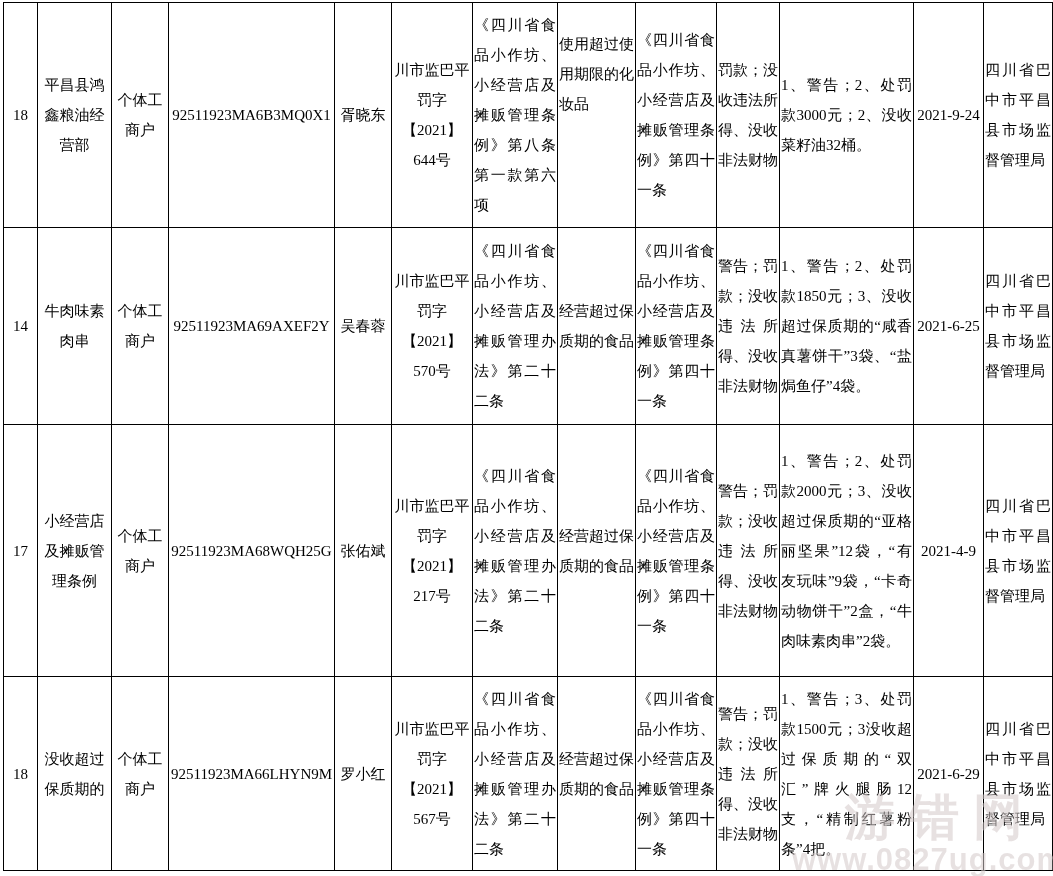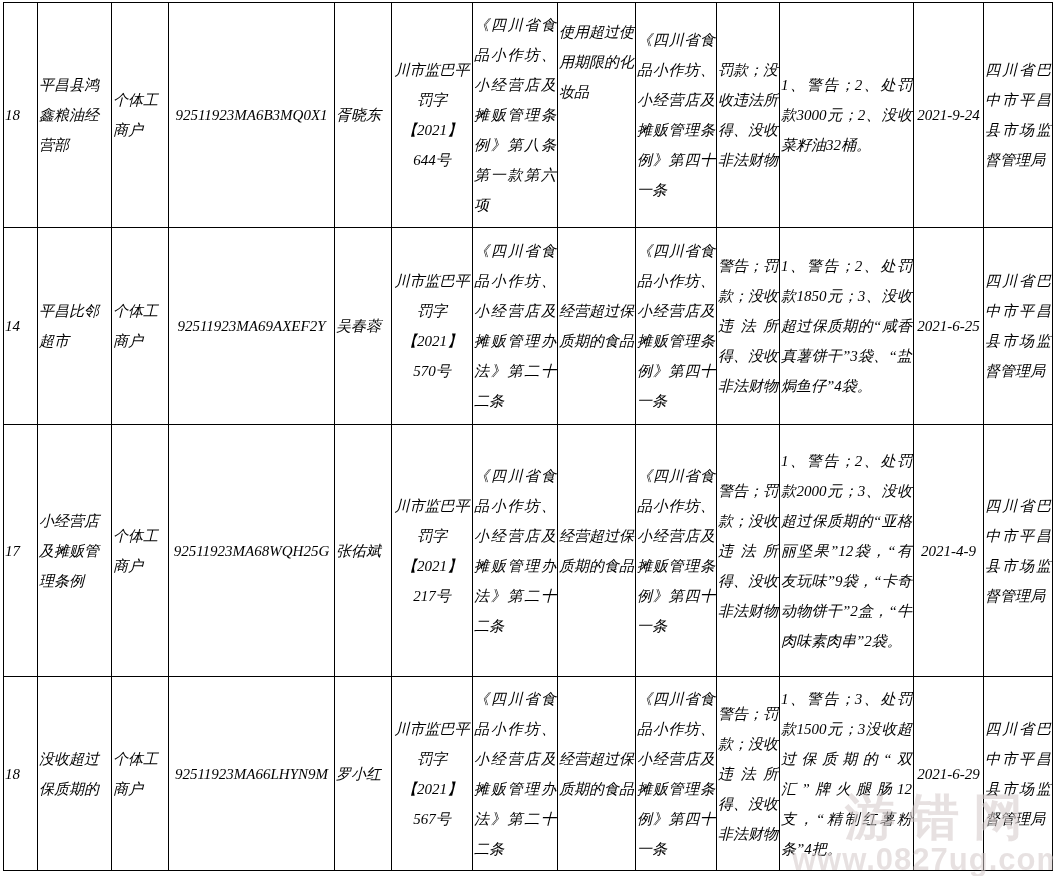--- a/index.html
+++ b/index.html
@@ -6,25 +6,25 @@
   body {
     width:1053px; height:876px; background:#ffffff; position:relative; overflow:hidden;
     font-family:"Liberation Serif","DejaVu Serif",serif; color:#000;
   }
   table.penalty {
     position:absolute; left:3px; top:2px; width:1049px;
     border-collapse:collapse; table-layout:fixed;
   }
   td {
     border:1px solid #000; font-size:15px; line-height:30px;
-    padding:0 1px; vertical-align:middle; overflow:hidden; word-break:break-word;font-style:italic;
+    padding:0 1px; vertical-align:middle; overflow:hidden; word-break:break-word;
   }
-  .ctr { text-align:left; }
+  .ctr { text-align:center; }
   .jst { text-align:justify; text-justify:inter-character; }
-  .top { vertical-align:top; padding-top:14px; }
+  .top { vertical-align:top; padding-top:26px; }
   .nw  { white-space:nowrap; text-align:center;margin-left:16px; }
   .pre { white-space:pre-line; text-align:center;margin-left:12px; }
   .wm {
     position:absolute; right:-12px; top:792px; z-index:3; pointer-events:none;
     font-family:"Liberation Sans",sans-serif; font-weight:bold; color:#d4caca; opacity:0.55;
     text-align:right;
   }
   .wm-cn { font-size:50px; letter-spacing:14px; margin-right:28px; line-height:1.0; }
   .wm-url { font-size:31px; letter-spacing:1px; line-height:1.0; margin-top:2px; }
 </style>
@@ -63,21 +63,21 @@
     <td class="jst top">使用超过使用期限的化妆品</td>
     <td class="jst">《四川省食品小作坊、小经营店及摊贩管理条例》第四十一条</td>
     <td class="jst">罚款；没收违法所得、没收非法财物</td>
     <td class="jst">1、警告；2、处罚款3000元；2、没收菜籽油32桶。</td>
     <td class="nw">2021-9-24</td>
     <td class="jst">四川省巴中市平昌县市场监督管理局</td>
   </tr>
 
   <tr style="height:197px">
     <td class="ctr">14</td>
-    <td class="ctr">平昌比邻超市</td>
+    <td class="ctr">牛肉味素肉串</td>
     <td class="ctr">个体工商户</td>
     <td class="nw">92511923MA69AXEF2Y</td>
     <td class="ctr">吴春蓉</td>
     <td class="pre">川市监巴平
 罚字
 【2021】
 570号</td>
     <td class="jst">《四川省食品小作坊、小经营店及摊贩管理办法》第二十二条</td>
     <td class="jst">经营超过保质期的食品</td>
     <td class="jst">《四川省食品小作坊、小经营店及摊贩管理条例》第四十一条</td>

